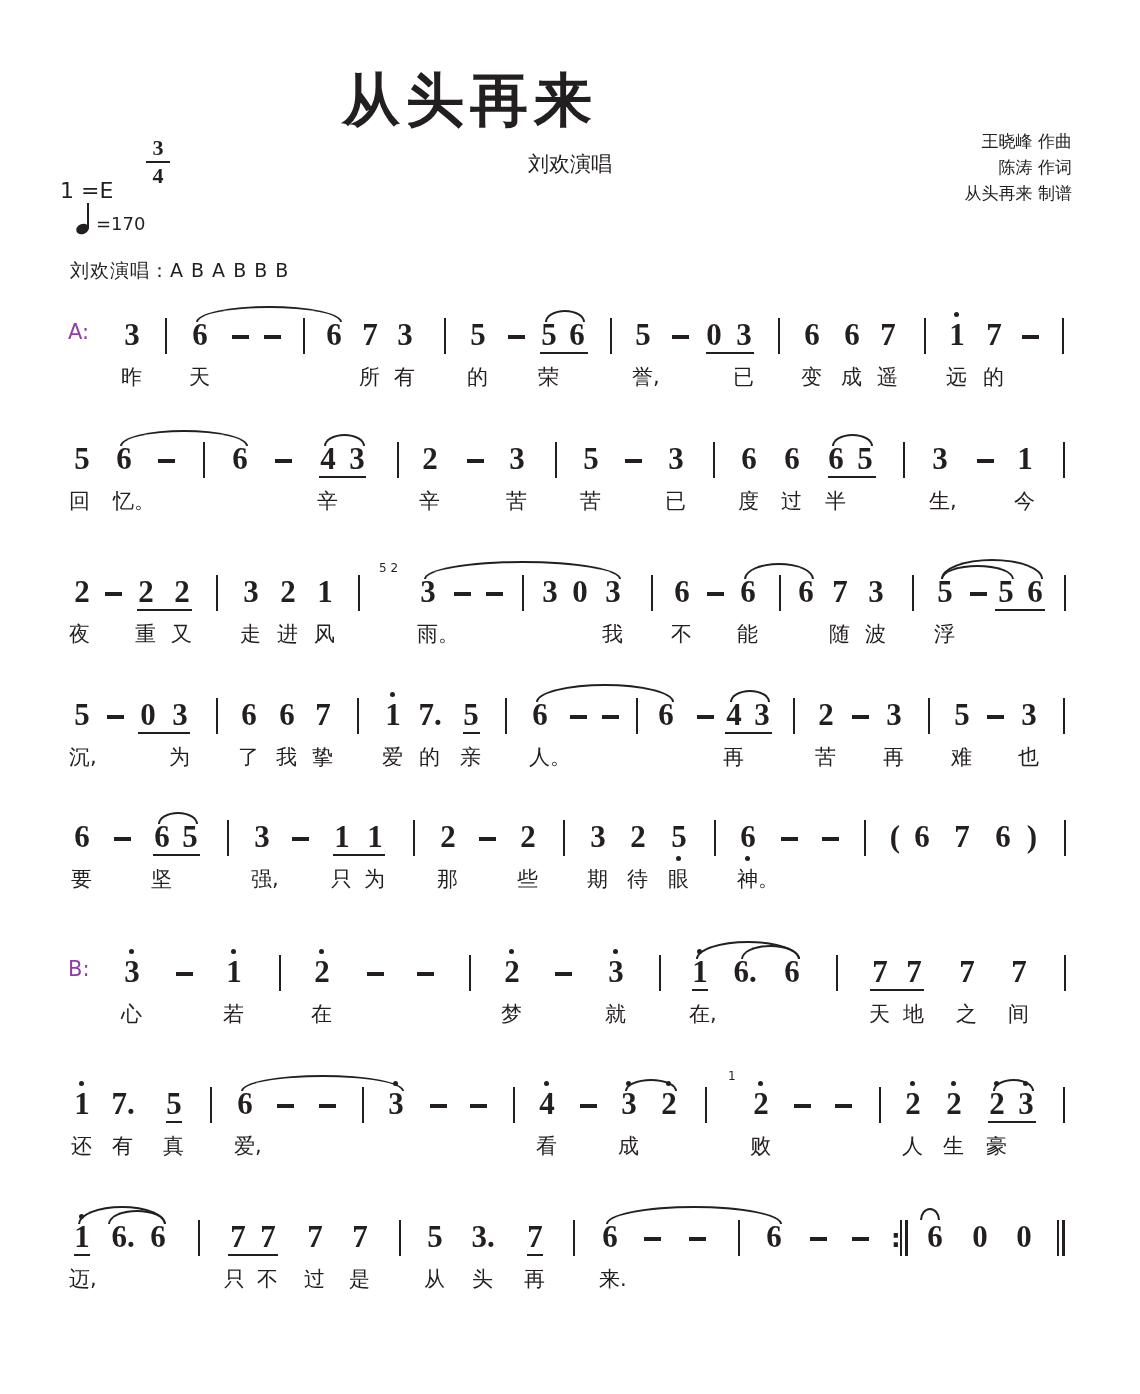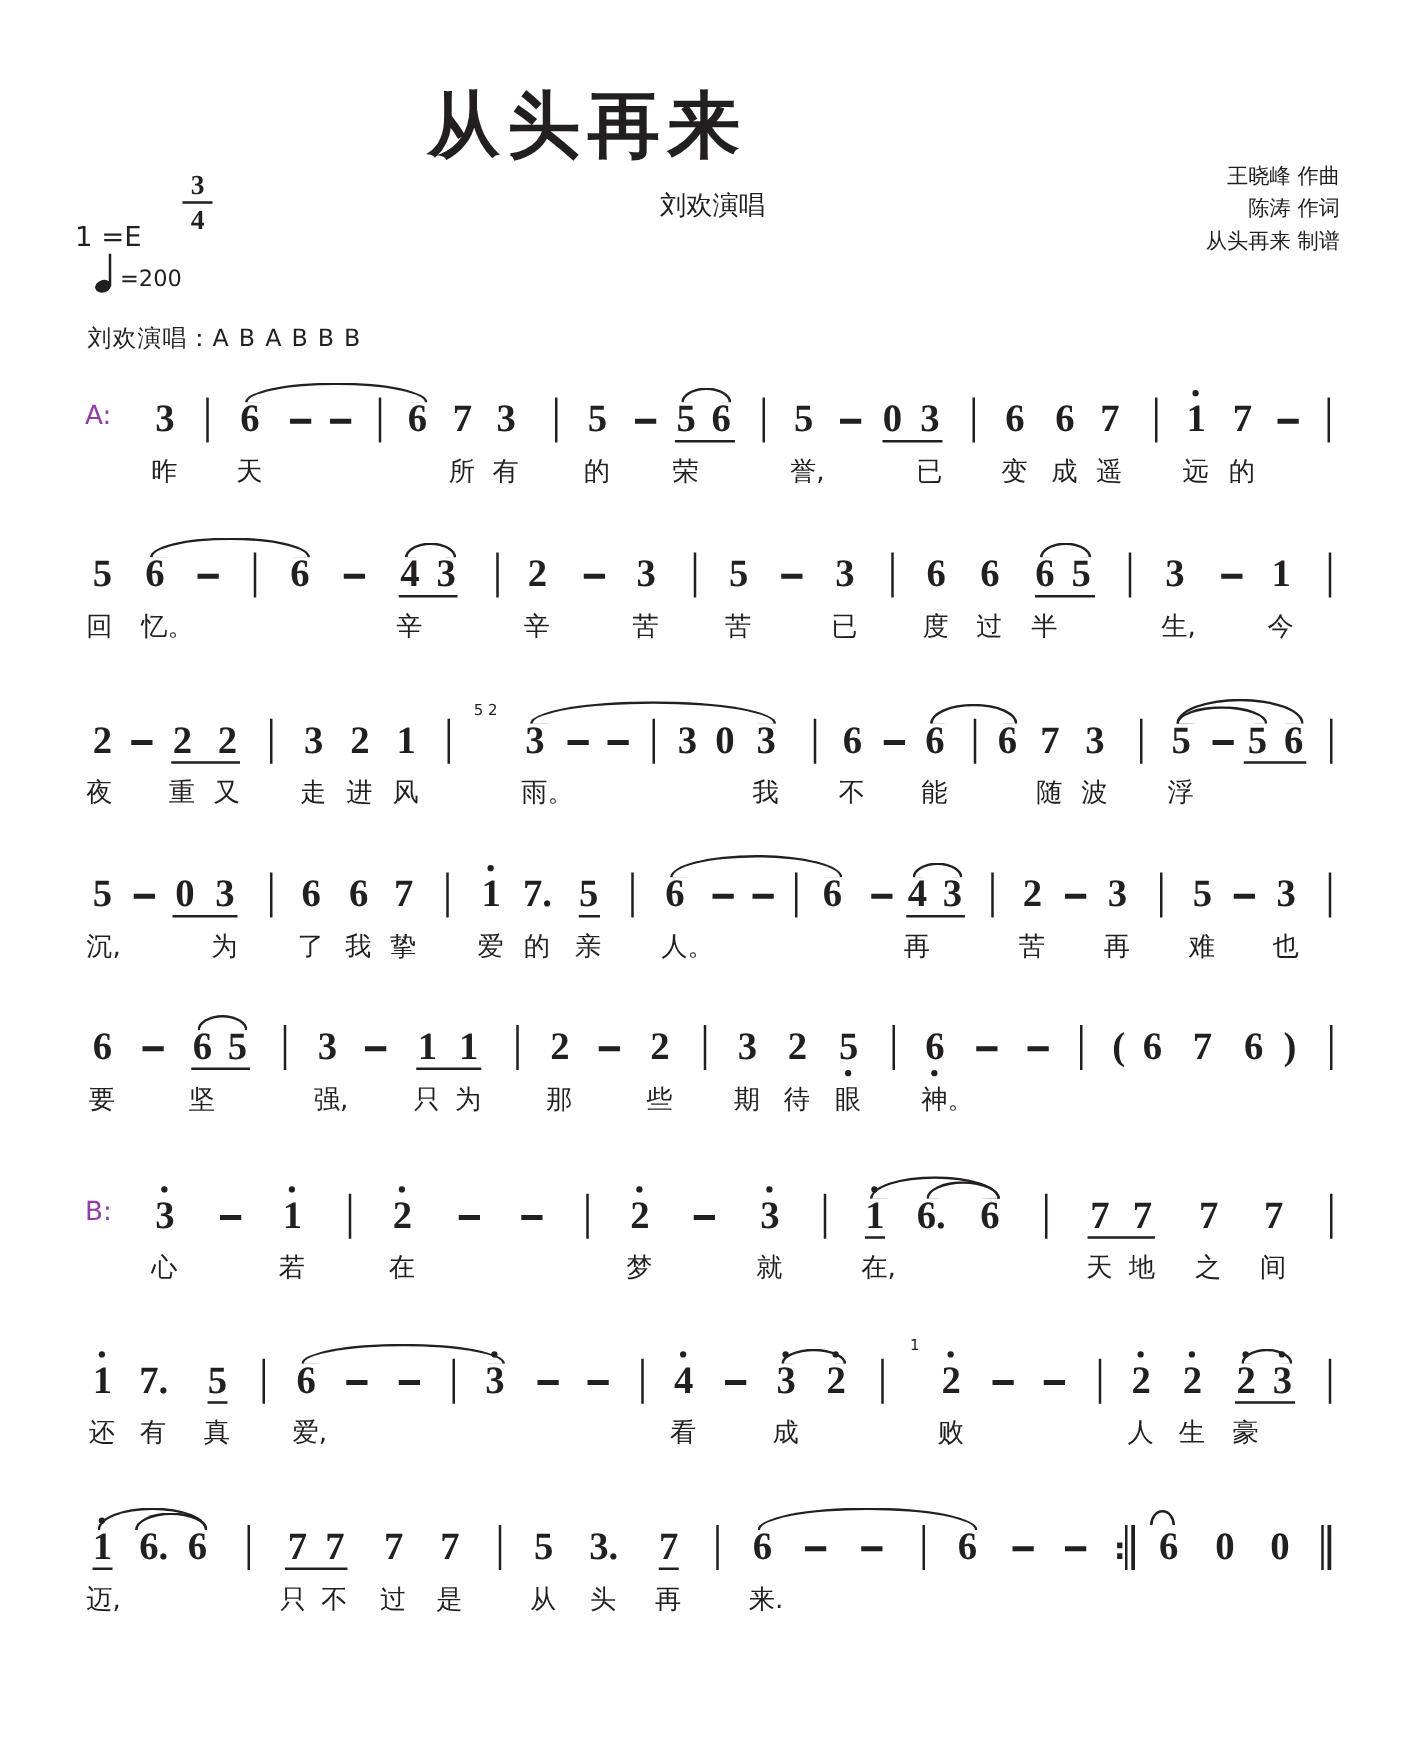--- a/index.html
+++ b/index.html
@@ -46,21 +46,21 @@
 <div class="abs timesig">
   <div>3</div>
   <div class="bar"></div>
   <div>4</div>
 </div>
 <div class="abs tempo">
   <span class="note-icon">
       <span class="head"></span>
       <span class="stem"></span>
     </span>
-  <span>=200</span>
+  <span>=170</span>
 </div>
 <div class="abs order">刘欢演唱：A B A B B B</div>
 
 <div id="score">
     <div class="row" style="top: 0px;">
       <div class="abs section-label" style="left: 68px; top: 320px;">A:</div>
       <div class="n" style="left: 132px; top: 318px;">3</div>
       <div class="n" style="left: 200px; top: 318px;">6</div>
       <div class="dash" style="left: 240px; top: 335px;"></div>
       <div class="dash" style="left: 272px; top: 335px;"></div>

